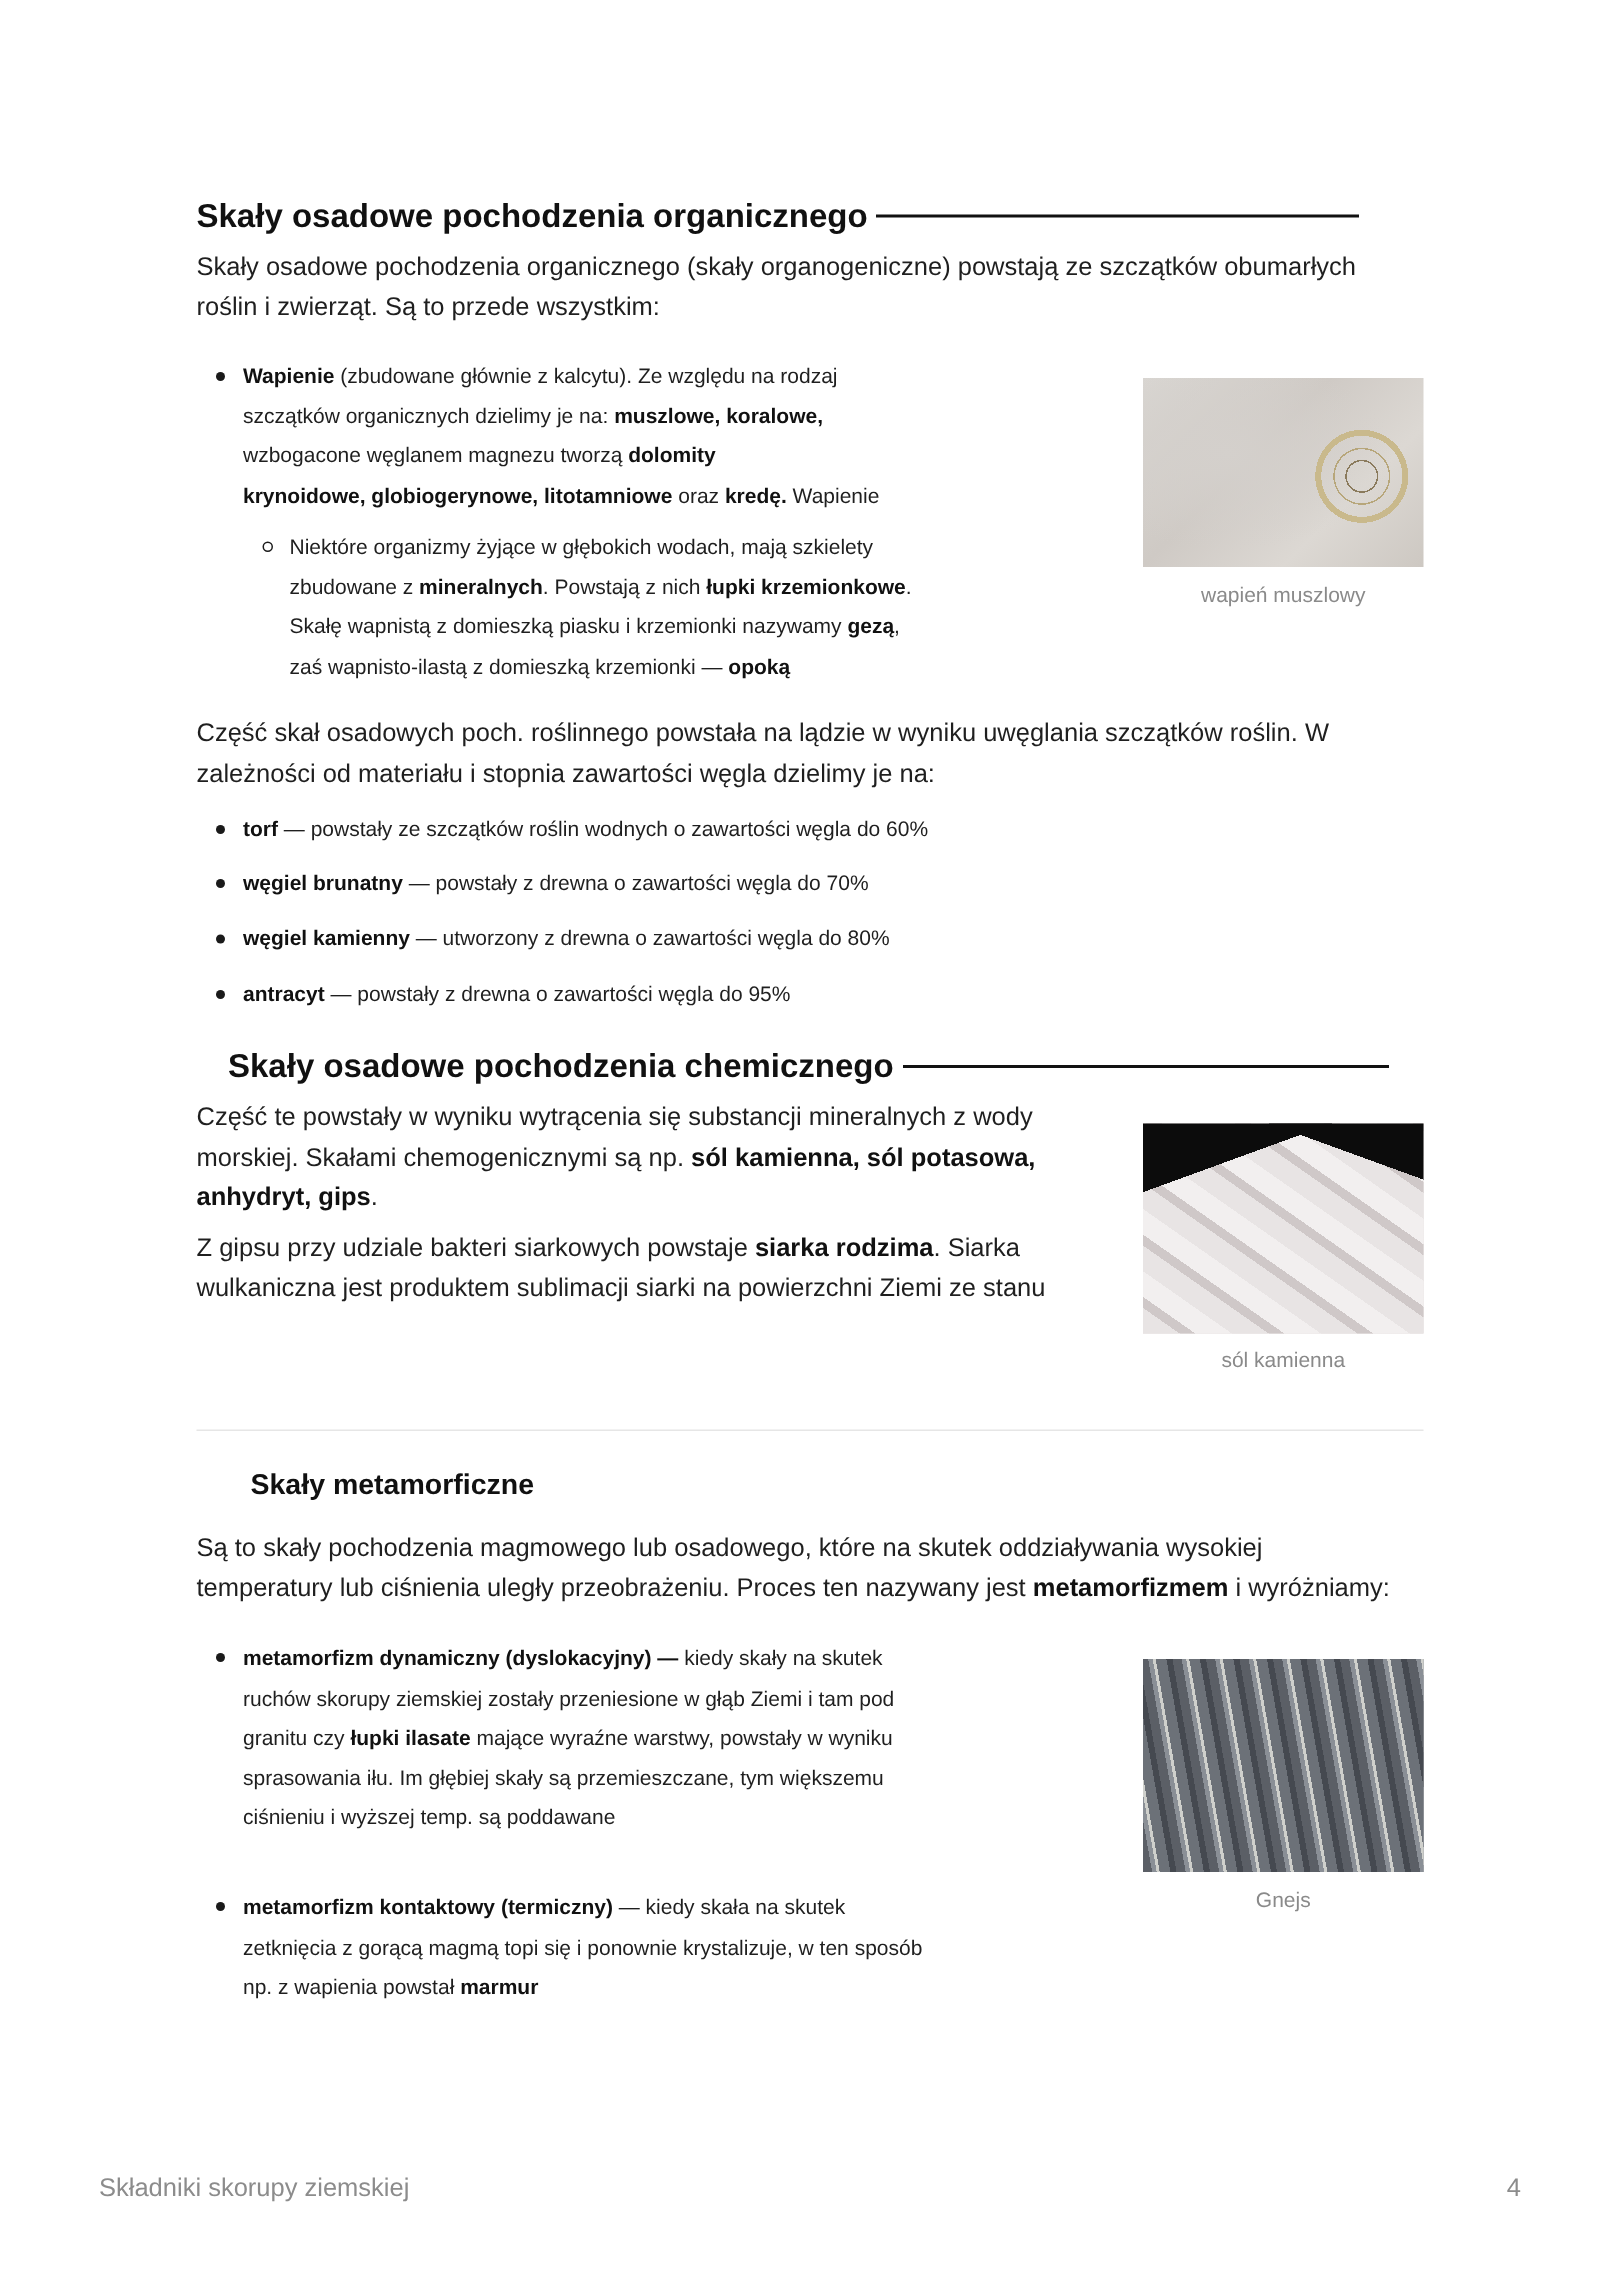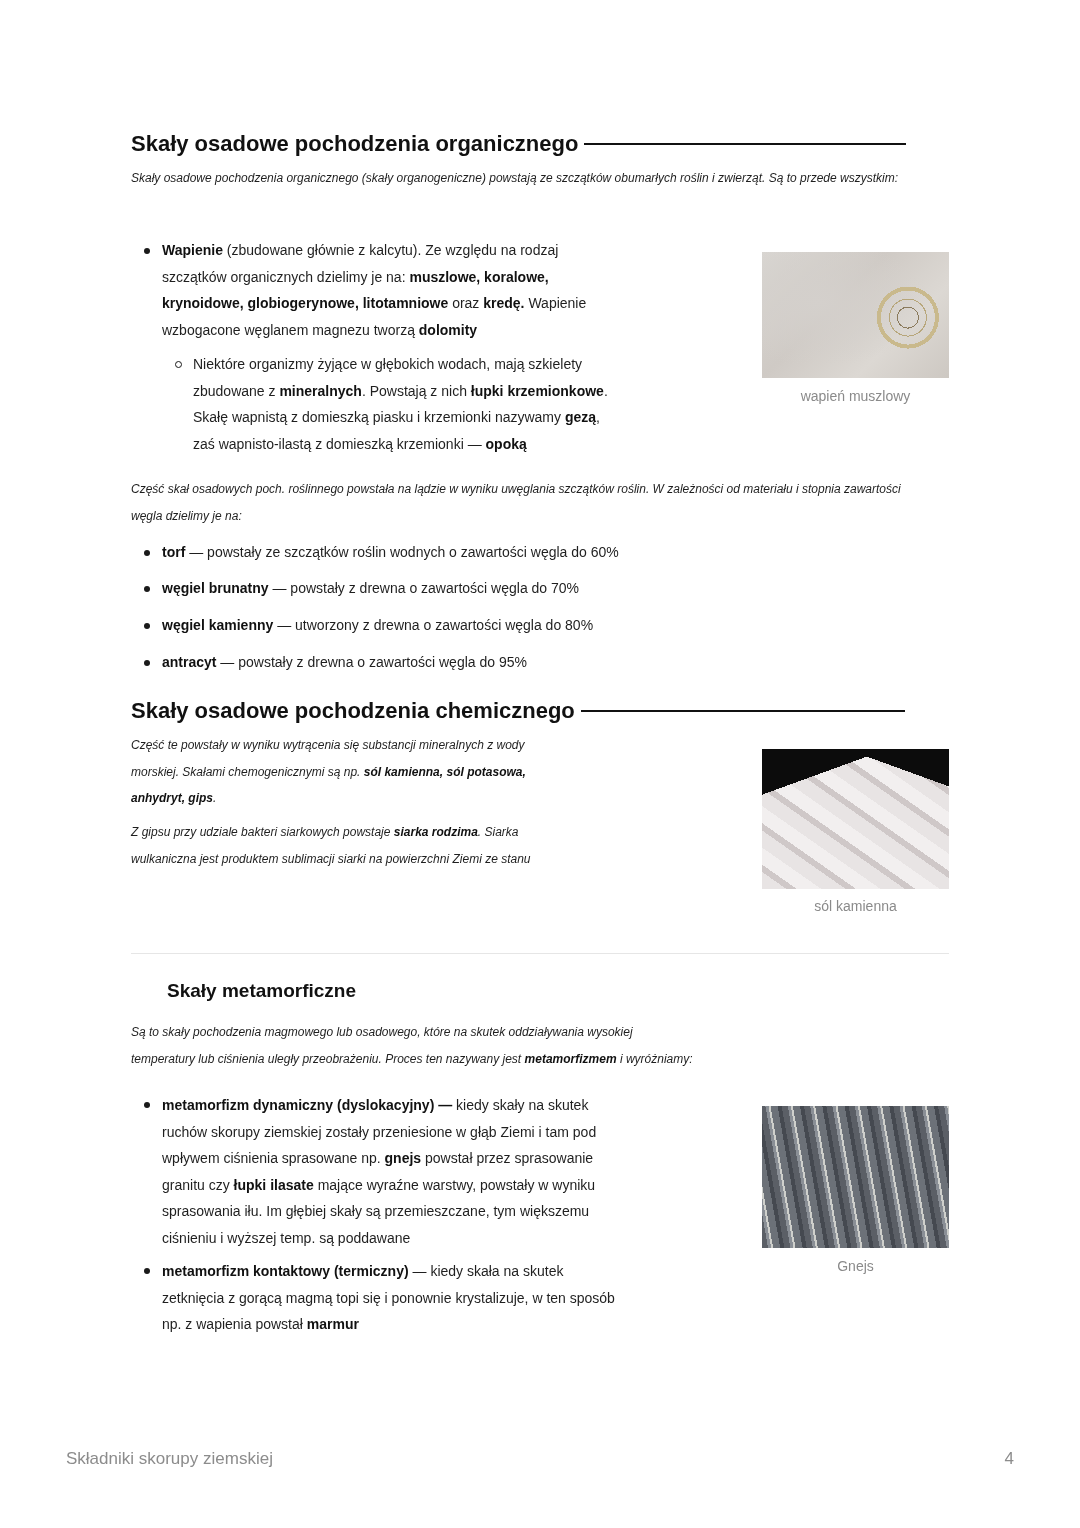--- a/index.html
+++ b/index.html
@@ -8,21 +8,21 @@
     font-family: "Liberation Sans", "DejaVu Sans", sans-serif;
     color: #1a1a1a;
   }
   .h2 {
     position: absolute; left: 131px; font-size: 22px; font-weight: bold; color: #111;
     display: flex; align-items: center; white-space: nowrap;
   }
   .h2 .rule { display: inline-block; height: 2px; background: #111; margin-left: 6px; }
   .h1 { position: absolute; left: 131px; font-size: 19px; font-weight: bold; color: #111; margin-left: 36px; }
   .p {
-    position: absolute; left: 131px; font-size: 12px; line-height: 26.5px; color: #1f1f1f; font-style: italic;
+    position: absolute; left: 131px; font-size: 17px; line-height: 26.5px; color: #1f1f1f;
   }
   .p b, .li b { font-weight: bold; color: #111; }
   .li {
     position: absolute; font-size: 14px; line-height: 26.5px; color: #1f1f1f;
   }
   .bullet {
     position: absolute; width: 6px; height: 6px; border-radius: 50%; background: #1a1a1a;
   }
   .bullet.hollow { background: transparent; border: 1.5px solid #1a1a1a; width: 5px; height: 5px; }
   .fig { position: absolute; left: 762px; width: 187px; }
@@ -57,22 +57,22 @@
   <span>Skały osadowe pochodzenia organicznego</span>
   <span class="rule" style="width:322px;"></span>
 </div>
 
 <div class="p" style="top:165px; width:810px;">Skały osadowe pochodzenia organicznego (skały organogeniczne) powstają ze szczątków obumarłych roślin i zwierząt. Są to przede wszystkim:</div>
 
 <span class="bullet" style="left:144px; top:248px;"></span>
 <div class="li" style="left:162px; top:237px; width:580px;">
     <div><b>Wapienie</b> (zbudowane głównie z kalcytu). Ze względu na rodzaj</div>
     <div>szczątków organicznych dzielimy je na: <b>muszlowe, koralowe,</b></div>
+    <div>wzbogacone węglanem magnezu tworzą <b>dolomity</b></div>
     <div><b>krynoidowe, globiogerynowe, litotamniowe</b> oraz <b>kredę.</b> Wapienie</div>
-    <div>wzbogacone węglanem magnezu tworzą <b>dolomity</b></div>
   </div>
 
 <span class="bullet hollow" style="left:175px; top:361px;"></span>
 <div class="li" style="left:193px; top:351px; width:540px;">
     <div>Niektóre organizmy żyjące w głębokich wodach, mają szkielety</div>
     <div>zbudowane z <b>mineralnych</b>. Powstają z nich <b>łupki krzemionkowe</b>.</div>
     <div>Skałę wapnistą z domieszką piasku i krzemionki nazywamy <b>gezą</b>,</div>
     <div>zaś wapnisto-ilastą z domieszką krzemionki — <b>opoką</b></div>
   </div>
 
@@ -87,21 +87,21 @@
     <span class="bullet" style="left: 144px; top: 550px;"></span>
     <div class="li" style="left: 162px; top: 539px; width: 700px;"><b>torf</b><span> — powstały ze szczątków roślin wodnych o zawartości węgla do 60%</span></div>
     <span class="bullet" style="left: 144px; top: 586px;"></span>
     <div class="li" style="left: 162px; top: 575px; width: 700px;"><b>węgiel brunatny</b><span> — powstały z drewna o zawartości węgla do 70%</span></div>
     <span class="bullet" style="left: 144px; top: 623px;"></span>
     <div class="li" style="left: 162px; top: 612px; width: 700px;"><b>węgiel kamienny</b><span> — utworzony z drewna o zawartości węgla do 80%</span></div>
     <span class="bullet" style="left: 144px; top: 660px;"></span>
     <div class="li" style="left: 162px; top: 649px; width: 700px;"><b>antracyt</b><span> — powstały z drewna o zawartości węgla do 95%</span></div>
   </div>
 
-<div class="h2" style="top:698px;">
+<div class="h2" style="top:698px;margin-left:21px;">
   <span>Skały osadowe pochodzenia chemicznego</span>
   <span class="rule" style="width:324px;"></span>
 </div>
 
 <div class="p" style="top:732px; width:600px;">
     <div>Część te powstały w wyniku wytrącenia się substancji mineralnych z wody</div>
     <div>morskiej. Skałami chemogenicznymi są np. <b>sól kamienna, sól potasowa,</b></div>
     <div><b>anhydryt, gips</b>.</div>
   </div>
 <div class="p" style="top:819px; width:600px;">
@@ -120,21 +120,20 @@
 
 <div class="p" style="top:1019px; width:830px;">
     <div>Są to skały pochodzenia magmowego lub osadowego, które na skutek oddziaływania wysokiej</div>
     <div>temperatury lub ciśnienia uległy przeobrażeniu. Proces ten nazywany jest <b>metamorfizmem</b> i wyróżniamy:</div>
   </div>
 
 <span class="bullet" style="left:144px; top:1102px;"></span>
 <div class="li" style="left:162px; top:1092px; width:580px;">
     <div><b>metamorfizm dynamiczny (dyslokacyjny) —</b> kiedy skały na skutek</div>
     <div>ruchów skorupy ziemskiej zostały przeniesione w głąb Ziemi i tam pod</div>
-    <div>wpływem ciśnienia sprasowane np. <b>gnejs</b> powstał przez sprasowanie</div>
     <div>granitu czy <b>łupki ilasate</b> mające wyraźne warstwy, powstały w wyniku</div>
     <div>sprasowania iłu. Im głębiej skały są przemieszczane, tym większemu</div>
     <div>ciśnieniu i wyższej temp. są poddawane</div>
   </div>
 
 <span class="bullet" style="left:144px; top:1268px;"></span>
 <div class="li" style="left:162px; top:1258px; width:580px;">
     <div><b>metamorfizm kontaktowy (termiczny)</b> — kiedy skała na skutek</div>
     <div>zetknięcia z gorącą magmą topi się i ponownie krystalizuje, w ten sposób</div>
     <div>np. z wapienia powstał <b>marmur</b></div>

